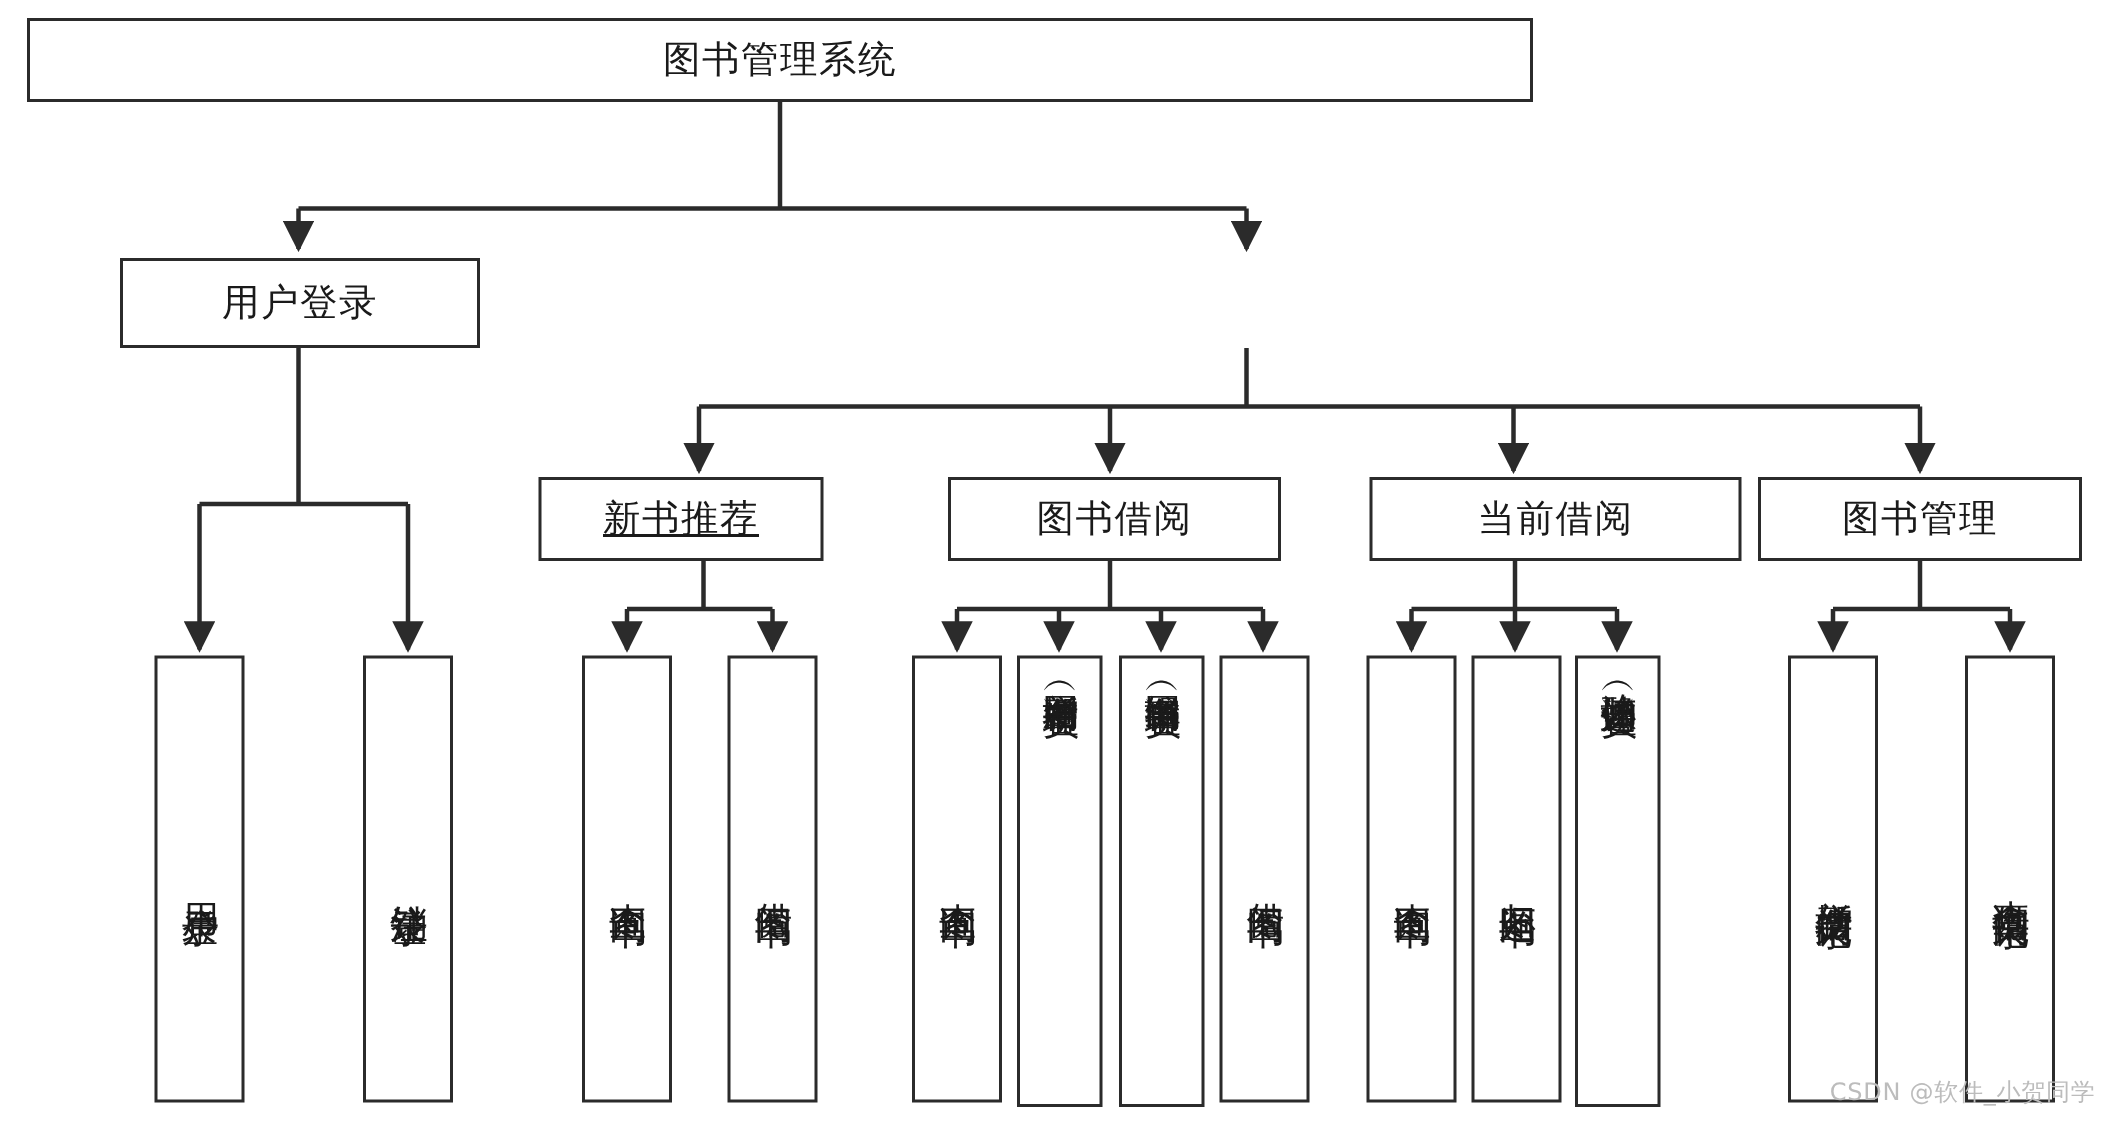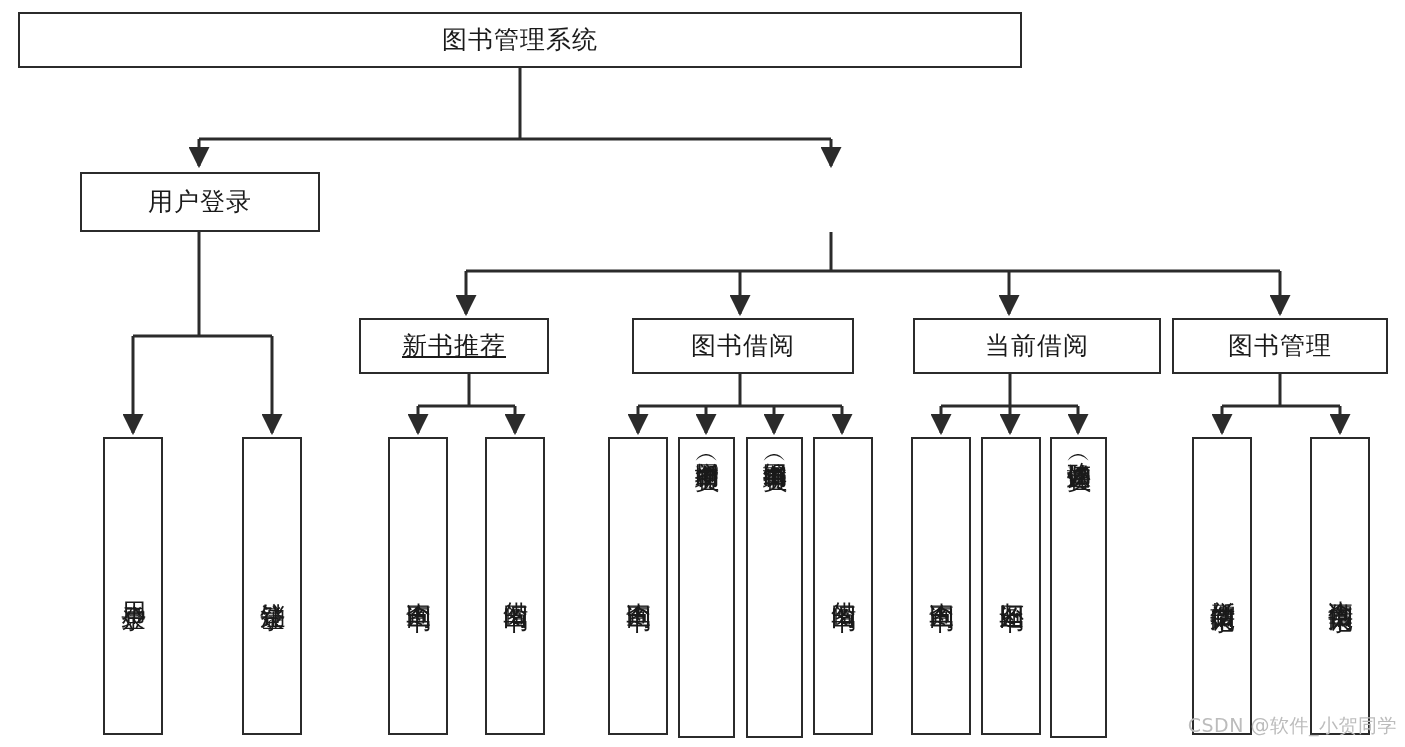--- a/index.html
+++ b/index.html
@@ -69,21 +69,21 @@
     letter-spacing: 1px;
   }
   .v-node.centered {
     align-items: center;
     padding-top: 0;
   }
   #watermark {
     position: absolute;
     right: 8px;
     bottom: 8px;
-    font-size: 19px;
+    font-size: 16px;
     color: #bcbcbc;
     letter-spacing: 0.5px;
     white-space: nowrap;
     user-select: none;
   }
 </style>
 </head>
 <body>
 
 <div id="canvas">

